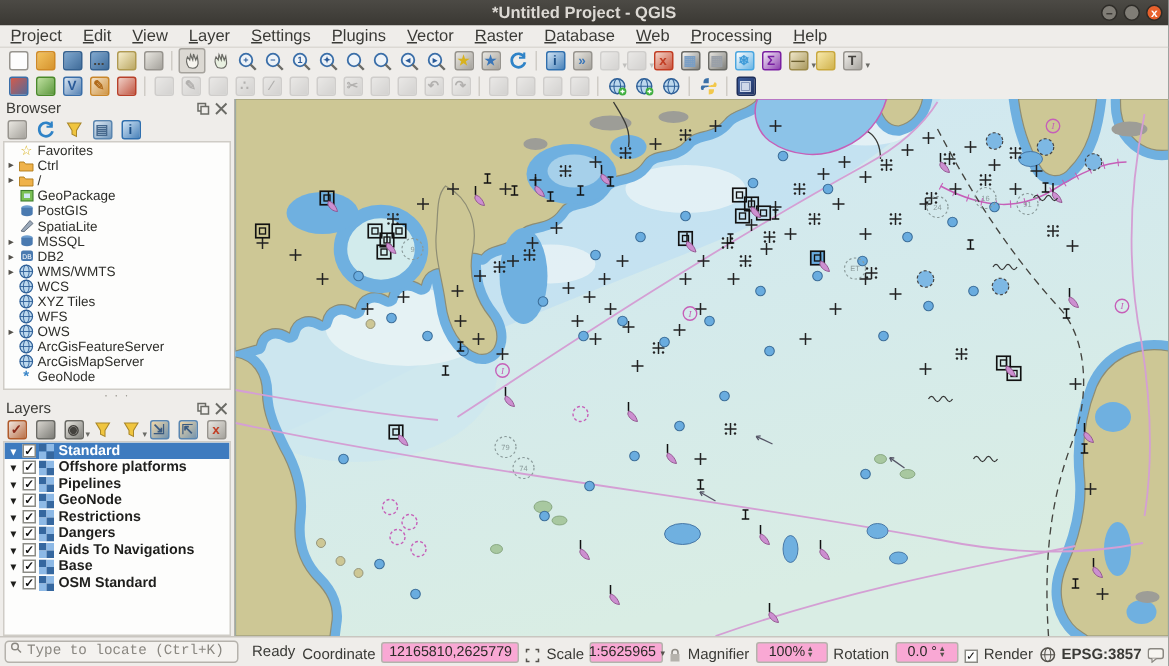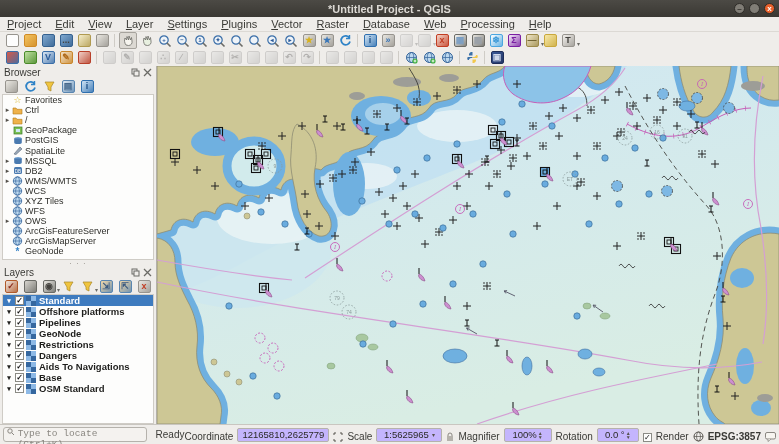--- a/index.html
+++ b/index.html
@@ -45,21 +45,21 @@
   .lrow .cb{width:9px;height:9px;background:#fff;border:1px solid #8b8b85;box-sizing:border-box;font-size:8px;line-height:7px;text-align:center;color:#111;margin:0 2px;}
   .lrow .chk{width:10px;height:10px;margin-right:3px;flex:0 0 auto;}
   
   #map{position:relative;width:622px;height:358px;background:#d8ece3;}
   
   #statusbar{position:absolute;left:0;top:424px;width:779px;height:20px;background:#efedea;border-top:1px solid #c9c6c0;
              display:flex;align-items:center;font-size:10px;color:#3a3a36;padding:0 3px;box-sizing:border-box;}
   #locate{width:148px;height:13px;border:1px solid #b5b2ac;border-radius:3px;background:#f4f2ef;display:flex;align-items:flex-start;padding:0 3px;color:#8a8781;font-size:9.5px;gap:3px;font-family:Liberation Mono, monospace;}
   #ready{margin-left:9px;}
   #sb-right{margin-left:auto;display:flex;align-items:flex-end;gap:4px;}
-  .sb-box{background:#c4b5fd;border:1px solid #b5b2ac;border-radius:2px;height:14px;display:flex;align-items:center;justify-content:center;font-size:9.5px;color:#2a2a26;padding:0 2px;box-sizing:border-box;}
+  .sb-box{background:#f9a8d4;border:1px solid #b5b2ac;border-radius:2px;height:14px;display:flex;align-items:center;justify-content:center;font-size:9.5px;color:#2a2a26;padding:0 2px;box-sizing:border-box;}
   .spin{display:flex;flex-direction:column;font-size:5px;line-height:4px;color:#55524c;margin-left:1px;}
   .sb-label{white-space:nowrap;}
   .sbcb{width:9px;height:9px;background:#fdfdfc;border:1px solid #8b8b85;font-size:8px;line-height:8px;text-align:center;color:#111;box-sizing:border-box;}
 </style>
 </head>
 <body>
 
 <div id="app">
 
   <div id="titlebar">
@@ -1156,21 +1156,21 @@
     <span id="ready">Ready</span>
     <div id="sb-right">
       <span class="sb-label">Coordinate</span>
       <div class="sb-box" style="width:92px;">
           <span>12165810,2625779</span>
         </div>
       <svg width="10" height="10">
           <path d="M1,3 V1 H3 M7,1 H9 V3 M9,7 V9 H7 M3,9 H1 V7" fill="none" stroke="#55524c"></path>
         </svg>
       <span class="sb-label">Scale</span>
-      <div class="sb-box" style="width:66px;">
+      <div class="sb-box" style="width:49px;">
           <span>1:5625965</span>
           <span style="margin-left:3px;font-size:6px;color:#55524c;">▾</span>
         </div>
       <svg width="8" height="10">
           <rect x="1" y="4" width="6" height="5" fill="#b5b2ac"></rect>
           <path d="M2,4 V3 a2,2 0 0 1 4,0 V4" fill="none" stroke="#8a8781"></path>
         </svg>
       <span class="sb-label">Magnifier</span>
       <div class="sb-box" style="width:48px;">
           <span>100%</span>

